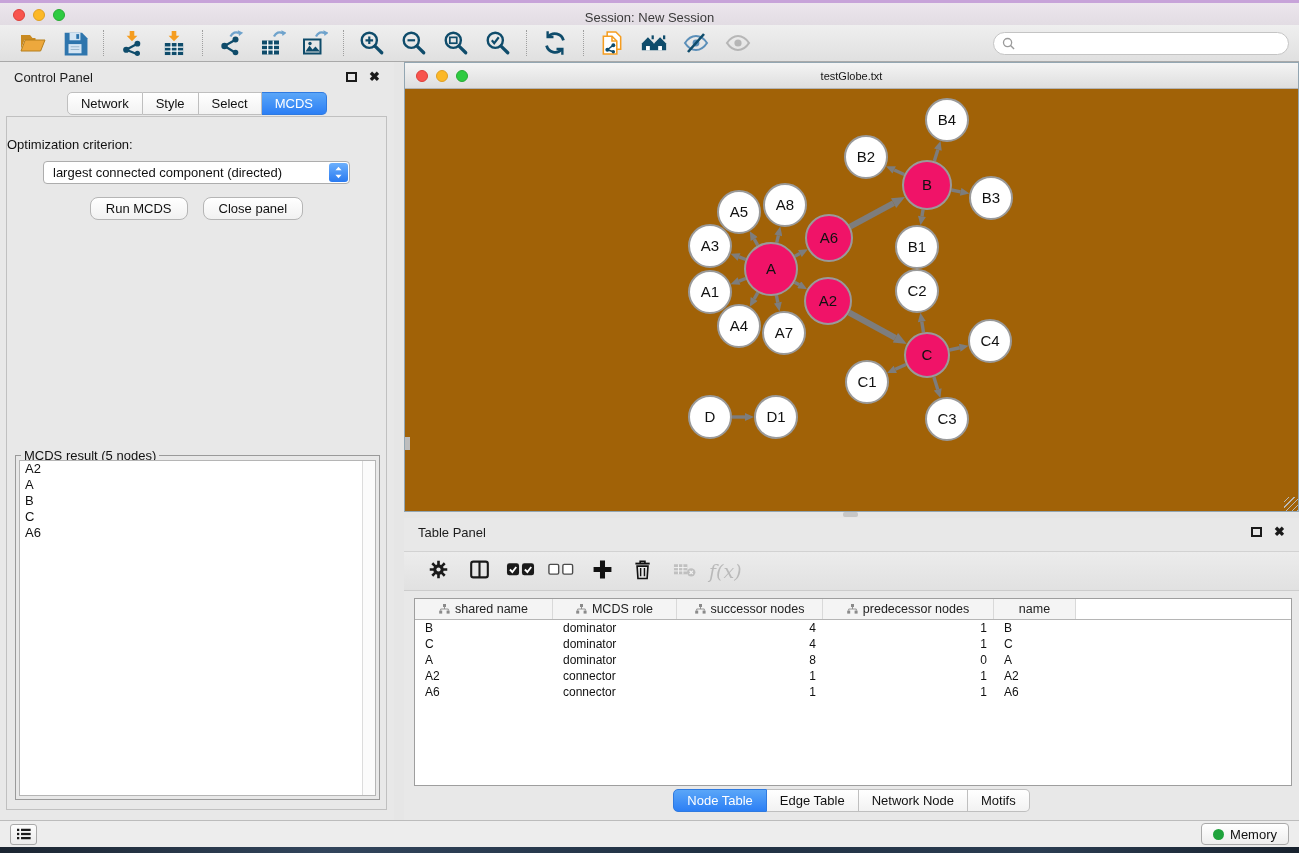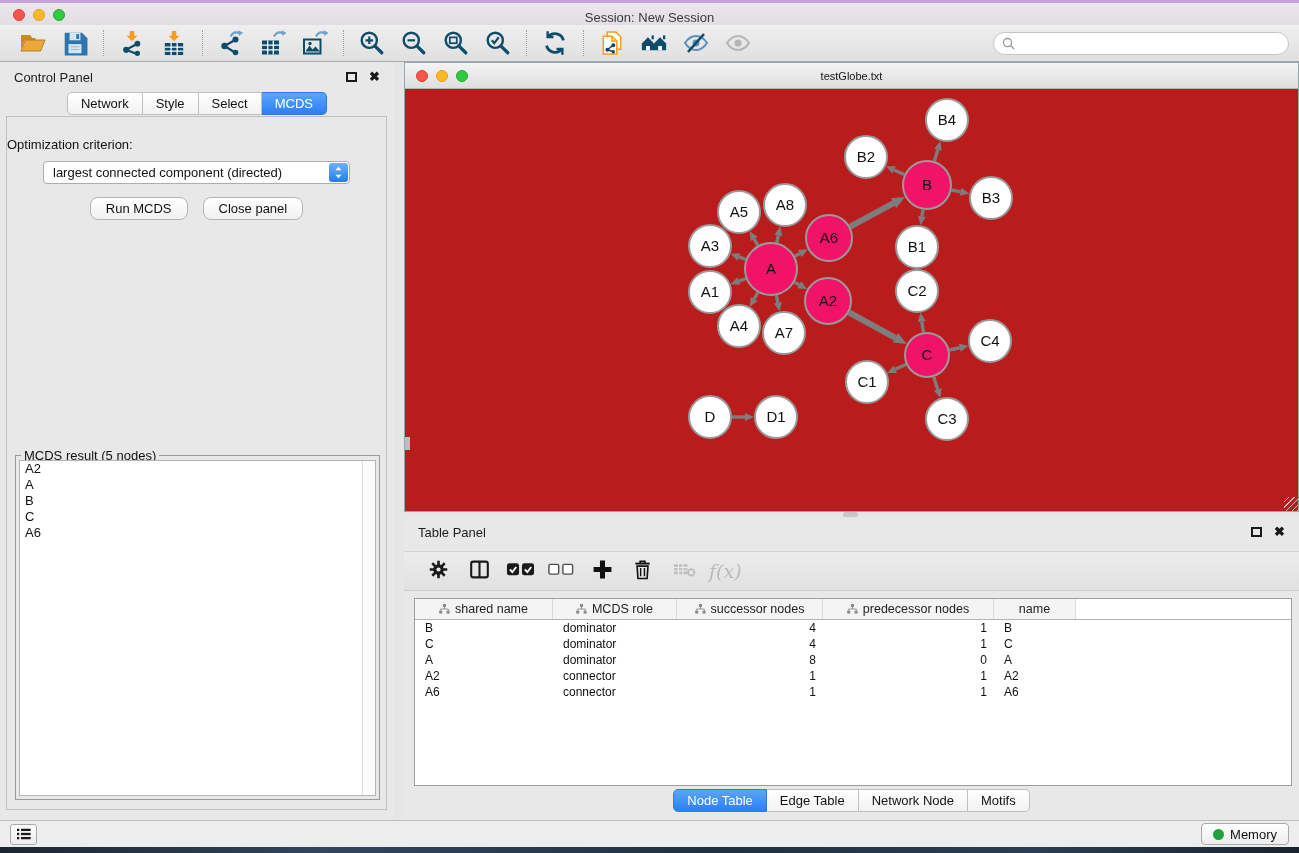--- a/index.html
+++ b/index.html
@@ -59,21 +59,21 @@
   .result-list { position:absolute; left:3px; right:3px; top:4px; bottom:3px; background:#fff; border:1px solid #b5b5b5; overflow:hidden; }
   .res-track { position:absolute; top:0; bottom:0; right:0; width:13px; background:#fbfbfb; border-left:1px solid #dcdcdc; }
   .res-item { font-size:13px; color:#111; padding-left:5px; line-height:16px; }
 
   
   .network-frame { position:absolute; left:404px; top:62px; width:895px; height:450px;
     background:#fff; border:1px solid #93a6b2; }
   .nf-titlebar { height:26px; background:linear-gradient(#f4f4f4,#dedede); border-bottom:1px solid #b3b3b3;
     display:flex; align-items:center; justify-content:center; font-size:11px; color:#151515; position:relative; }
   .nf-lights { position:absolute; left:11px; top:7px; display:flex; gap:8px; }
-  .nf-canvas { position:absolute; left:0; right:0; top:26px; bottom:0; background:#b91c1c; overflow:hidden; }
+  .nf-canvas { position:absolute; left:0; right:0; top:26px; bottom:0; background:#a16207; overflow:hidden; }
   .grip { position:absolute; right:0; bottom:0; width:14px; height:14px;
     background:repeating-linear-gradient(135deg, transparent 0 3px, #b9b9b9 3px 4px); }
   .mini-thumb { position:absolute; left:0; top:348px; width:5px; height:13px; background:#bdbdbd; }
   .splitter-handle { position:absolute; left:843px; top:512px; width:15px; height:5px; background:#c7c7c7; border-radius:2px; }
 
   
   .table-panel { position:absolute; left:404px; top:518px; width:895px; height:302px; background:#e8e8e8; }
   .tp-header { height:28px; display:flex; align-items:center; padding:0 14px; font-size:13px; color:#1d1d1d; }
   .tp-toolbar { position:absolute; top:33px; left:0; right:0; height:40px;
     background:linear-gradient(#ececec,#e1e1e1); border-top:1px solid #d2d2d2; border-bottom:1px solid #cccccc;

